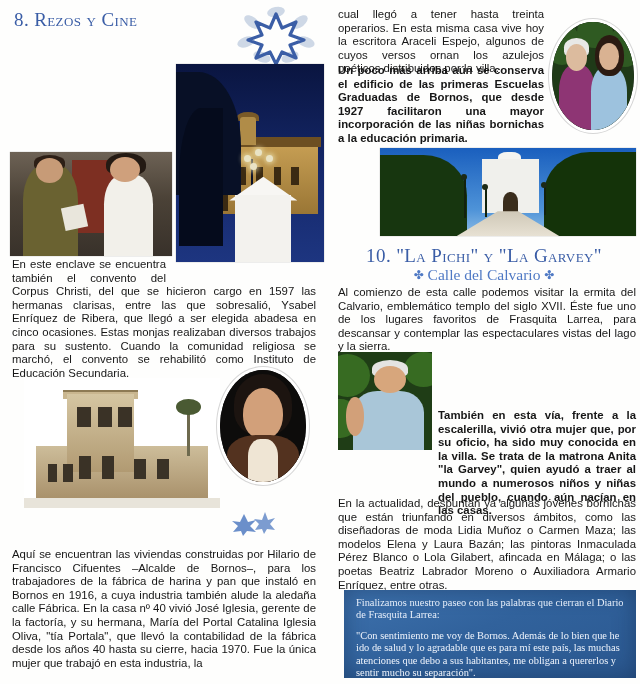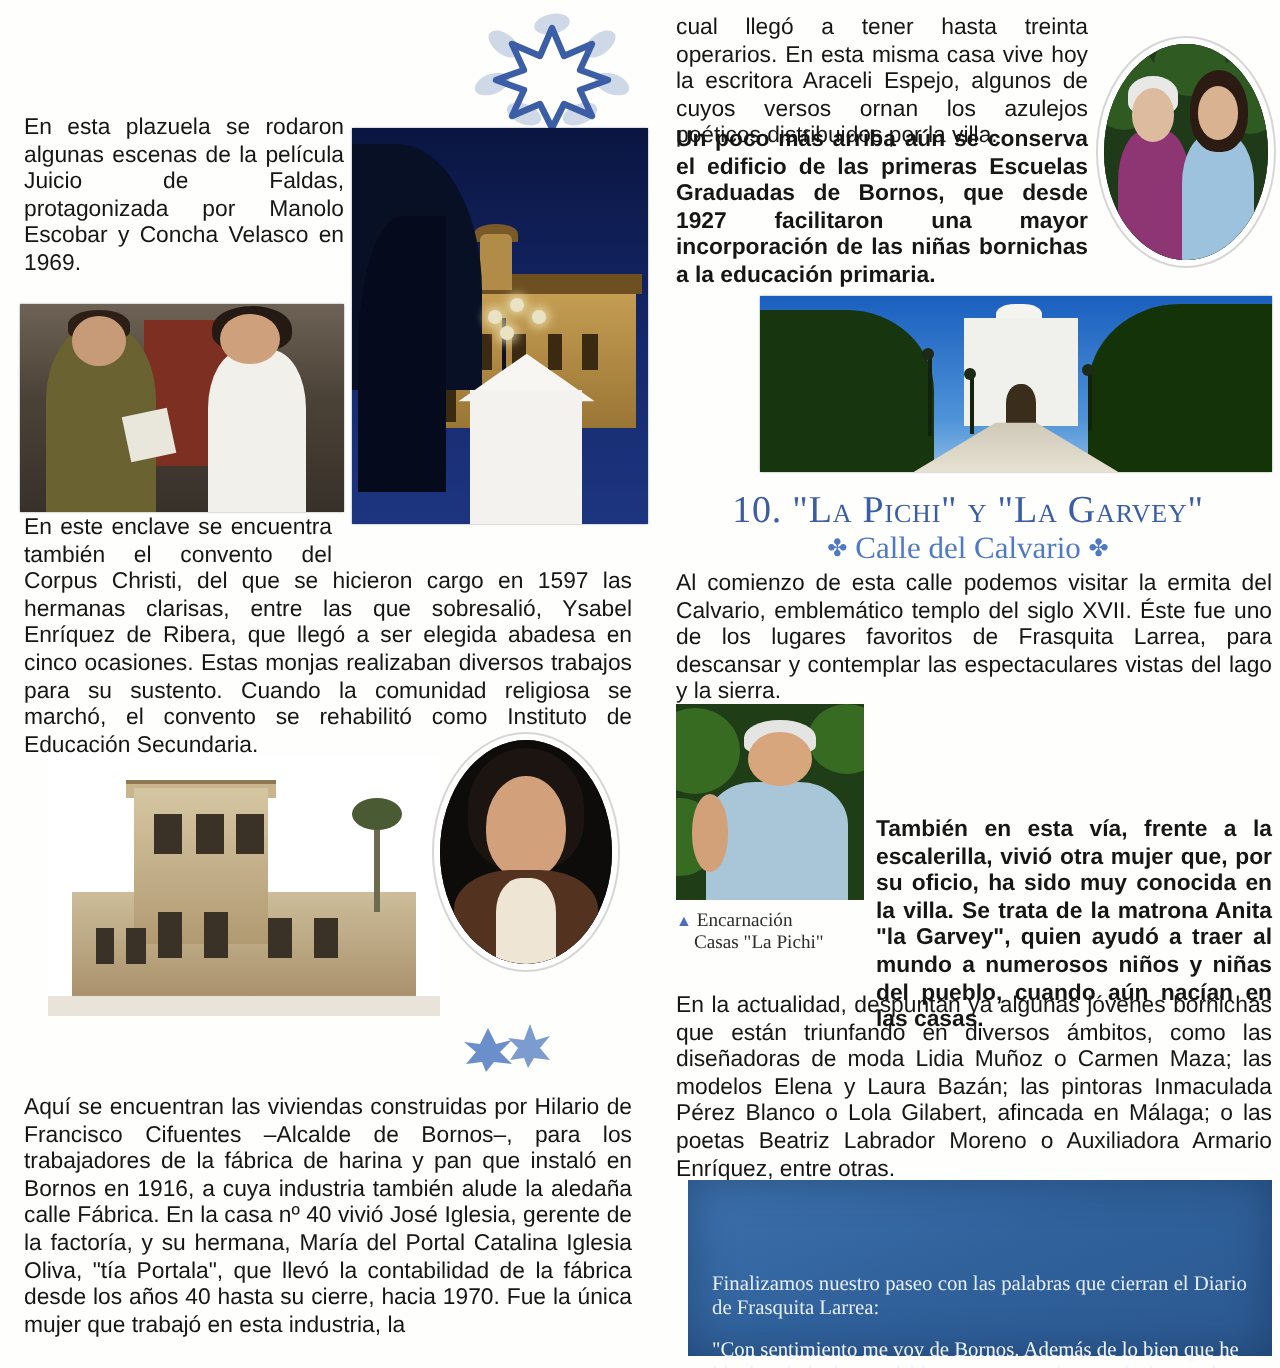--- a/index.html
+++ b/index.html
@@ -174,61 +174,58 @@
     background: linear-gradient(160deg, #3e72ae 0%, #31629c 45%, #2b5890 100%);
     color: #eef3fa;
     font-family: "Liberation Serif", serif;
     box-shadow: inset 0 0 22px rgba(16,40,74,.45);
   }
   .quote-lead {
     font-size: 10.4px;
     line-height: 12px;
     padding: 7px 12px 0 12px;
     color: #e6eefa;
-    margin-top: 40px;
   }
   .quote-text {
     font-size: 10.4px;
     line-height: 12.4px;
     padding: 9px 12px 8px 12px;
     color: #eff4fc;
   }
 
   
   .star-orn { position: absolute; }
   .mini-orn { position: absolute; }
 </style>
 </head>
 <body>
 
 <div class="page">
 
   <div class="col col-left">
 
     <div class="sec-head" style="position:absolute; left:8px; top:10px;">
+      <div class="sec-title">8. Rezos y Cine</div>
     </div>
 
     <div class="star-orn" style="left:222px; top:2px; width:96px; height:64px;">
       <svg viewBox="0 0 96 64" width="96" height="64" aria-hidden="true">
         <g fill="#c6d2e2" opacity="0.85">
           <ellipse cx="48" cy="10" rx="9" ry="5" transform="rotate(-12 48 10)"></ellipse>
           <ellipse cx="24" cy="20" rx="9" ry="5" transform="rotate(38 24 20)"></ellipse>
           <ellipse cx="72" cy="20" rx="9" ry="5" transform="rotate(-38 72 20)"></ellipse>
           <ellipse cx="18" cy="40" rx="9" ry="5" transform="rotate(-20 18 40)"></ellipse>
           <ellipse cx="78" cy="40" rx="9" ry="5" transform="rotate(20 78 40)"></ellipse>
           <ellipse cx="34" cy="55" rx="9" ry="5" transform="rotate(22 34 55)"></ellipse>
           <ellipse cx="62" cy="55" rx="9" ry="5" transform="rotate(-22 62 55)"></ellipse>
         </g>
         <path d="M48 12 L54 26 L68 20 L62 33 L76 38 L62 43 L68 56 L54 50 L48 62 L42 50 L28 56 L34 43 L20 38 L34 33 L28 20 L42 26 Z" fill="none" stroke="#3b5ea6" stroke-width="3.2" stroke-linejoin="round"></path>
       </svg>
     </div>
 
-    <div style="position:absolute; left:6px; top:58px; width:160px;">
-      <p class="body">En esta plazuela se rodaron algunas escenas de la película Juicio de Faldas, protagonizada por Manolo Escobar y Concha Velasco en 1969.</p>
-    </div>
 
     <div class="photo torn" style="left:170px; top:64px; width:148px; height:198px;">
       <div class="ph-inner">
         <div class="nc-sky"></div>
         <div class="nc-build"></div>
         <div class="nc-roof"></div>
         <div class="nc-towroof"></div>
         <div class="nc-tower"></div>
         <div class="nc-win" style="left:30%;"></div>
         <div class="nc-win" style="left:42%;"></div>
@@ -380,25 +377,20 @@
         <div class="pi-leaf" style="left:-14%; top:2%; width:48%; height:44%;"></div>
         <div class="pi-leaf" style="right:-12%; top:0%; width:42%; height:36%;"></div>
         <div class="pi-leaf" style="left:-18%; top:48%; width:40%; height:40%;"></div>
         <div class="pi-body"></div>
         <div class="pi-arm"></div>
         <div class="pi-hair"></div>
         <div class="pi-face"></div>
       </div>
     </div>
 
-    <div class="caption" style="left:8px; top:455px; width:100px;">
-      <span class="tri">▲</span>
-      <span>Encarnación</span><br>
-      <span style="padding-left:9px;">Casas "La Pichi"</span>
-    </div>
 
 
     <div style="position:absolute; left:108px; top:409px; width:198px;font-weight:bold;">
       <p class="body">También en esta vía, frente a la escalerilla, vivió otra mujer que, por su oficio, ha sido muy conocida en la villa. Se trata de la matrona Anita "la Garvey", quien ayudó a traer al mundo a numerosos niños y niñas del pueblo, cuando aún nacían en las casas.</p>
     </div>
 
     <div style="position:absolute; left:8px; top:497px; width:298px;">
       <p class="body">En la actualidad, despuntan ya algunas jóvenes bornichas que están triunfando en diversos ámbitos, como las diseñadoras de moda Lidia Muñoz o Carmen Maza; las modelos Elena y Laura Bazán; las pintoras Inmaculada Pérez Blanco o Lola Gilabert, afincada en Málaga; o las poetas Beatriz Labrador Moreno o Auxiliadora Armario Enríquez, entre otras.</p>
     </div>
 

